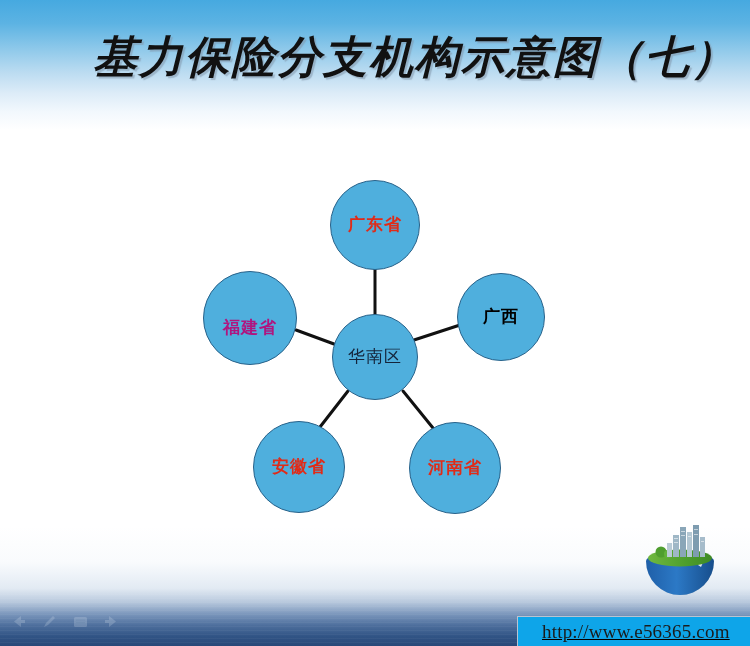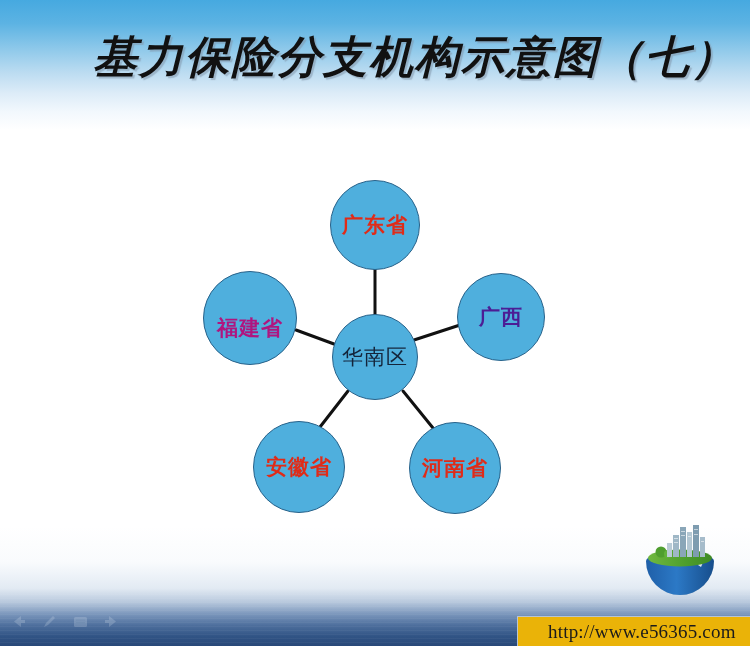--- a/index.html
+++ b/index.html
@@ -99,52 +99,53 @@
     box-sizing: border-box;
     display: flex;
     align-items: center;
     justify-content: center;
     text-align: center;
     line-height: 1.05;
   }
   .node-label {
     font-family: "Liberation Serif", "DejaVu Serif", serif;
     font-weight: bold;
-    font-size: 21px;
+    font-size: 17px;
     letter-spacing: 1px;
     white-space: nowrap;
   }
   .node-center .node-label { color: #14243a; font-weight: normal; }
   .c-red    .node-label { color: #e02b18; }
-  .c-purple .node-label { color: #4c1d95; }
+  .c-purple .node-label { color: #000000; }
   .c-magenta .node-label { color: #b0157f; margin-top: 20px; }
 
   
   .globe {
     position: absolute;
     left: 643px;
     top: 523px;
     width: 74px;
     height: 88px;
   }
 
   
   .watermark {
     position: absolute;
     left: 517px;
     top: 616px;
     width: 233px;
     height: 30px;
-    background: #eab308;
+    background: #0ea5e9;
     border-top: 1px solid #b9c4d2;
     border-left: 1px solid #b9c4d2;
     display: flex;
     align-items: center;
-    padding-left: 30px;
+    padding-left: 24px;
     box-sizing: border-box;
+    text-decoration: underline;
   }
   .watermark-text {
     font-family: "Liberation Serif", "DejaVu Serif", serif;
     font-size: 19px;
     color: #1b1b1b;
     letter-spacing: .2px;
   }
 
   
   .show-controls {

